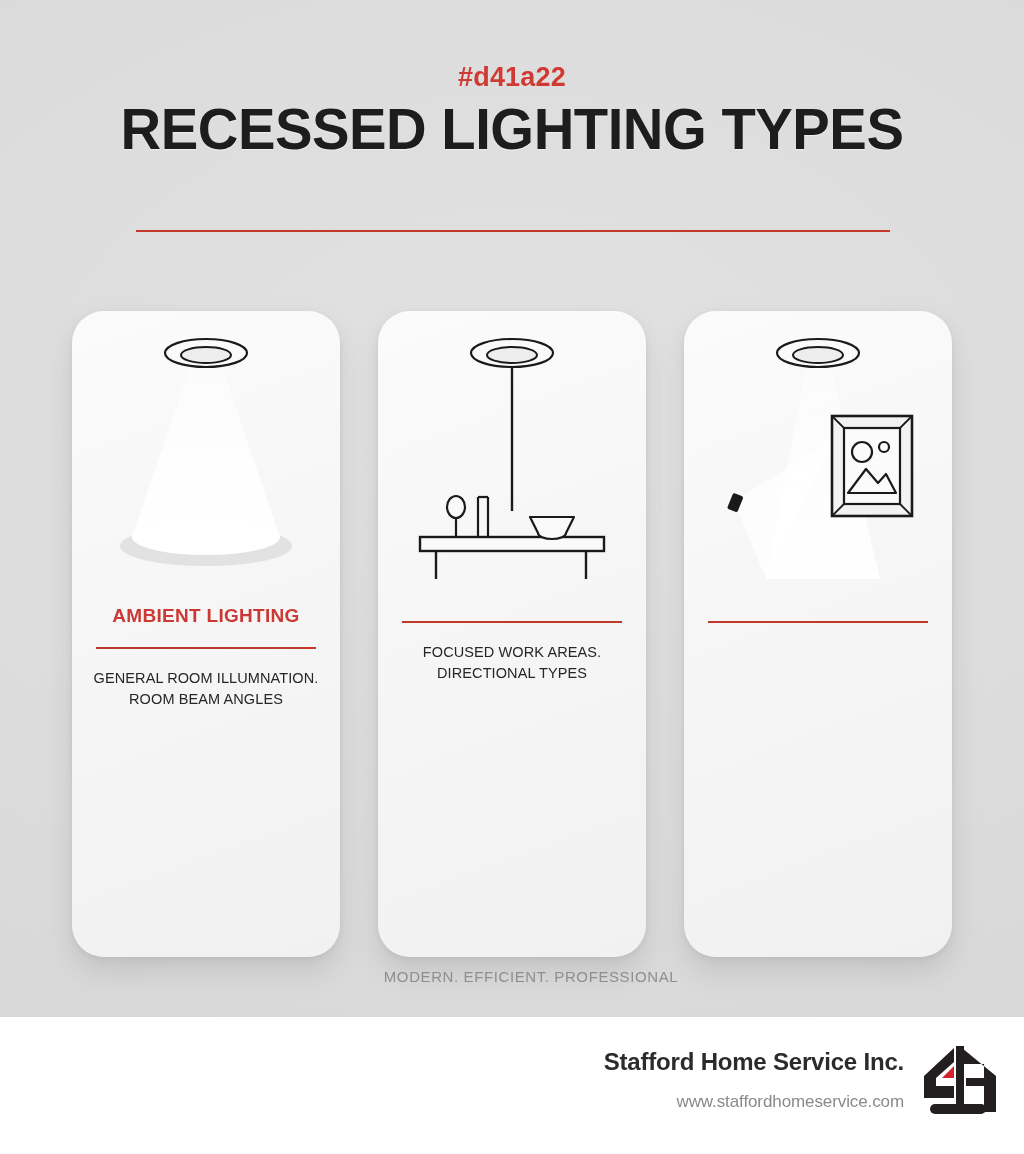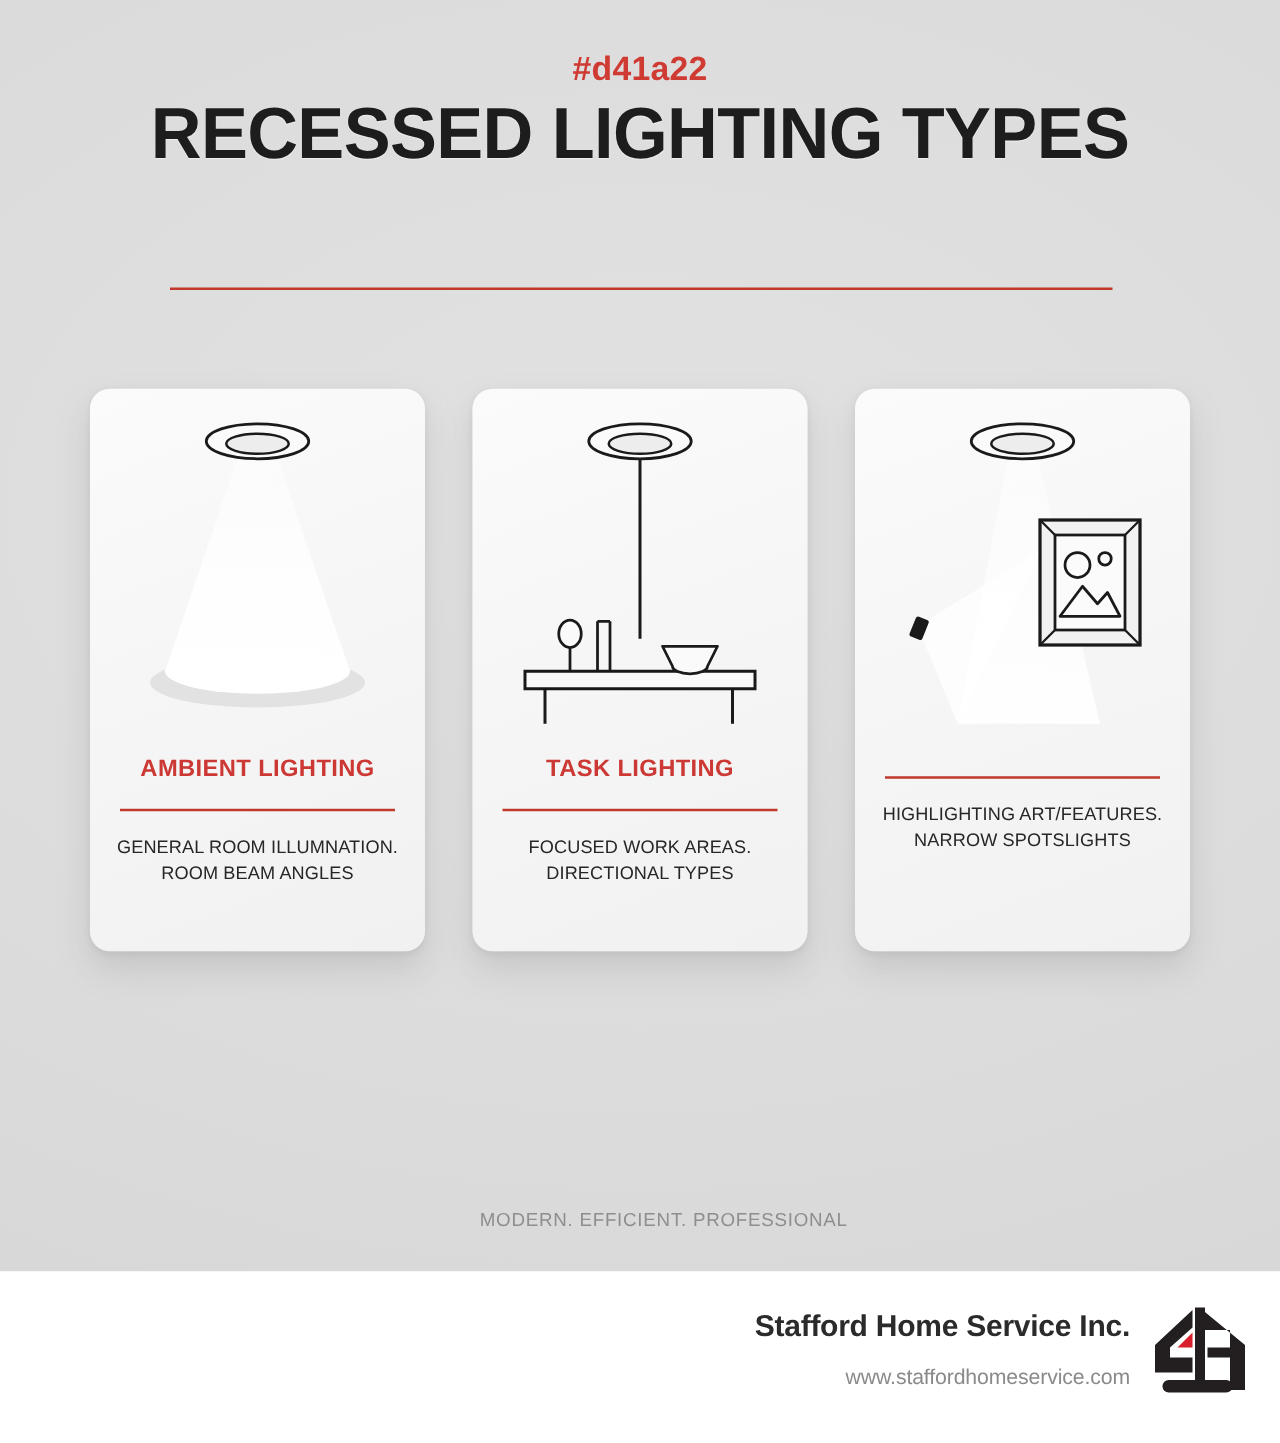--- a/index.html
+++ b/index.html
@@ -19,21 +19,21 @@
     left:0; top:0;
     width:1024px;
     height:1022px;
     background:
       radial-gradient(ellipse 120% 80% at 50% 40%, #e2e2e2 0%, #dcdcdc 55%, #d6d6d6 100%);
   }
 
   
   .header { position:absolute; left:0; top:0; width:1024px; text-align:center; }
   .eyebrow {
-    margin-top:40px;
+    margin-top:62px;
     font-size:27px;
     font-weight:bold;
     letter-spacing:0.2px;
     color:#cf3a33;
   }
   .main-title {
     margin-top:6px;
     font-size:58px;
     line-height:1.05;
     font-weight:bold;
@@ -55,22 +55,22 @@
     position:absolute;
     left:0; top:311px;
     width:1024px;
     display:flex;
     justify-content:center;
     gap:38px;
   }
   .card {
     position:relative;
     width:268px;
-    height:450px;
-    border-radius:16px;
+    height:646px;
+    border-radius:32px;
     background:linear-gradient(160deg,#fbfbfb 0%,#f6f6f6 45%,#f1f1f1 100%);
     box-shadow:0 14px 26px rgba(120,120,120,0.22), 0 2px 5px rgba(120,120,120,0.13);
   }
   .icon-zone {
     position:relative;
     width:100%;
     height:290px;
     overflow:hidden;
   }
   .icon-zone svg { position:absolute; left:0; top:0; }
@@ -204,21 +204,20 @@
           <ellipse cx="78" cy="196" rx="9" ry="11" fill="#fafafa" stroke="#1a1a1a" stroke-width="2.2"></ellipse>
           <line x1="78" y1="207" x2="78" y2="226" stroke="#1a1a1a" stroke-width="2.2"></line>
 
           <line x1="100" y1="186" x2="100" y2="226" stroke="#1a1a1a" stroke-width="2.2"></line>
           <line x1="110" y1="186" x2="110" y2="226" stroke="#1a1a1a" stroke-width="2.2"></line>
           <line x1="100" y1="186" x2="110" y2="186" stroke="#1a1a1a" stroke-width="2.2"></line>
 
           <path d="M 152 206 L 196 206 L 188 222 A 14 6 0 0 1 160 222 Z" fill="#fafafa" stroke="#1a1a1a" stroke-width="2.2" stroke-linejoin="round"></path>
         </svg>
       </div>
-      <div class="card-title">TASK LIGHTING</div>
       <div class="card-rule"></div>
       <div class="card-desc">
         <span>FOCUSED WORK AREAS.</span><br>
         <span>DIRECTIONAL TYPES</span>
       </div>
     </div>
 
     <div class="card">
       <div class="icon-zone">
         <svg width="268" height="290" viewBox="0 0 268 290" xmlns="http://www.w3.org/2000/svg">
@@ -244,24 +243,20 @@
           <line x1="228" y1="105" x2="216" y2="117" stroke="#1a1a1a" stroke-width="1.8"></line>
           <line x1="148" y1="205" x2="160" y2="193" stroke="#1a1a1a" stroke-width="1.8"></line>
           <line x1="228" y1="205" x2="216" y2="193" stroke="#1a1a1a" stroke-width="1.8"></line>
 
           <circle cx="178" cy="141" r="10" fill="none" stroke="#1a1a1a" stroke-width="2.2"></circle>
           <circle cx="200" cy="136" r="5" fill="none" stroke="#1a1a1a" stroke-width="2.2"></circle>
           <path d="M 164 182 L 182 158 L 194 172 L 202 163 L 212 182 Z" fill="none" stroke="#1a1a1a" stroke-width="2.2" stroke-linejoin="round"></path>
         </svg>
       </div>
       <div class="card-rule"></div>
-      <div class="card-desc">
-        <span>HIGHLIGHTING ART/FEATURES.</span><br>
-        <span>NARROW SPOTSLIGHTS</span>
-      </div>
     </div>
 
   </div>
 
   <div class="tagline">MODERN. EFFICIENT. PROFESSIONAL</div>
 
   <div class="red-bar"></div>
 
   <div class="footer">
     <div class="brand-text">

